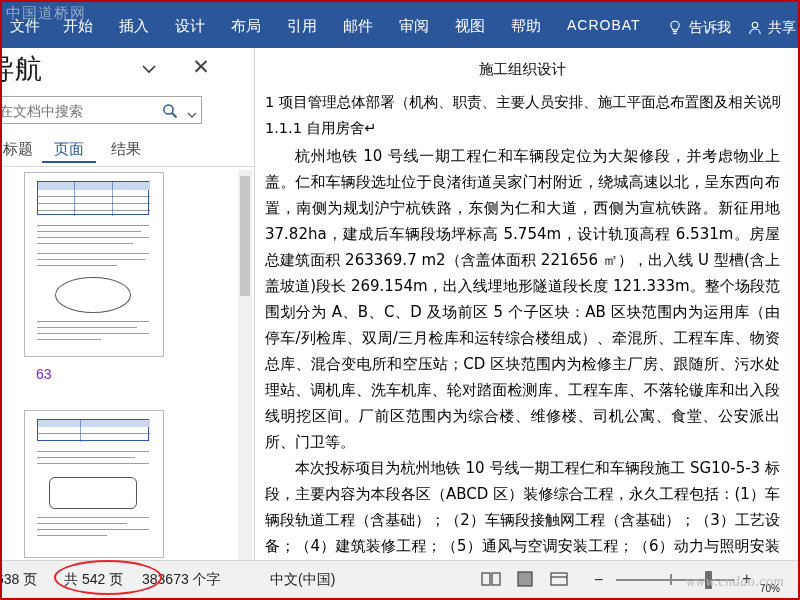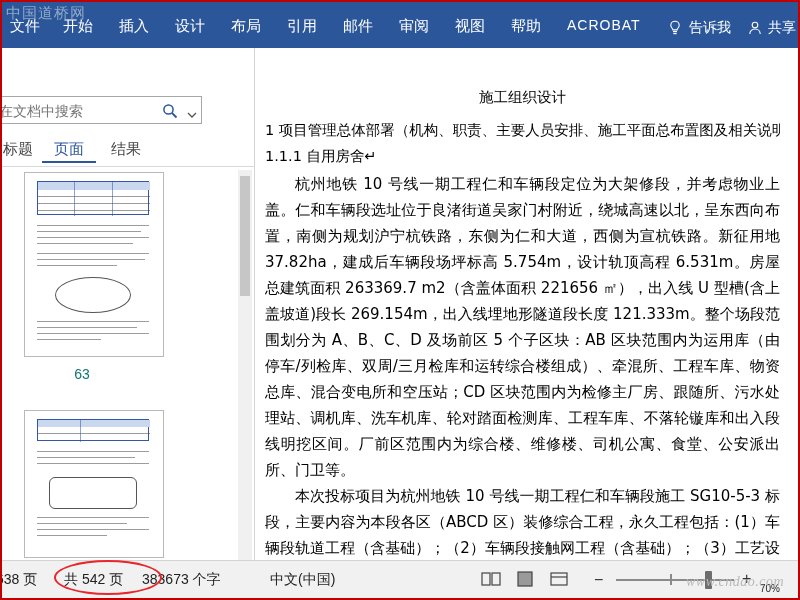--- a/index.html
+++ b/index.html
@@ -213,25 +213,24 @@
     left: 22px;
     width: 140px;
     background: #ffffff;
     border: 1px solid #b9b9b9;
     box-sizing: border-box;
   }
   .thumb.t1 { top: 2px; height: 185px; }
   .thumb.t2 { top: 240px; height: 148px; }
   .thumb-num {
     position: absolute;
-    left: 10px;
+    left: 34px;
     width: 140px;
-    text-align: center;
     font-size: 14px;
-    color: #0f766e;
+    color: #6d28d9;
   }
   .thumb-num.n1 { top: 196px; }
 
   .mini-line {
     position: absolute;
     background: #4a4a4a;
     height: 1px;
     opacity: 0.55;
   }
   .mini-table {
@@ -272,21 +271,20 @@
     overflow: hidden;
   }
   .page {
     position: absolute;
     left: 0; top: 0;
     width: 545px;
     height: 513px;
     background: #ffffff;
     padding: 10px 20px 0 10px;
     box-sizing: border-box;
-    margin-top: 28px;
   }
   .doc-title {
     text-align: center;
     font-size: 14.5px;
     color: #000;
     font-family: "DejaVu Sans", sans-serif;
     margin: 2px 0 10px 0;
   }
   .doc-line {
     font-size: 14.5px;
@@ -425,20 +423,29 @@
           </svg>
         </span>
         <span>共享</span>
       </div>
     </div>
   </div>
 
   <div class="watermark-top">中国道桥网</div>
 
   <div class="navpane">
+    <div class="nav-header">
+      <div class="nav-title">导航</div>
+      <div class="nav-caret">
+        <svg width="18" height="18" viewBox="0 0 18 18">
+          <path d="M3 6 L9 12 L15 6" fill="none" stroke="#3a3a3a" stroke-width="1.6"></path>
+        </svg>
+      </div>
+      <div class="nav-close">✕</div>
+    </div>
 
     <div class="nav-search">
       <input type="text" placeholder="在文档中搜索" style="">
       <span class="mag">
         <svg width="18" height="18" viewBox="0 0 18 18">
           <circle cx="7.5" cy="7.5" r="4.6" fill="none" stroke="#2b579a" stroke-width="1.5"></circle>
           <line x1="11" y1="11" x2="15.5" y2="15.5" stroke="#2b579a" stroke-width="1.8"></line>
         </svg>
       </span>
       <span class="dd">

